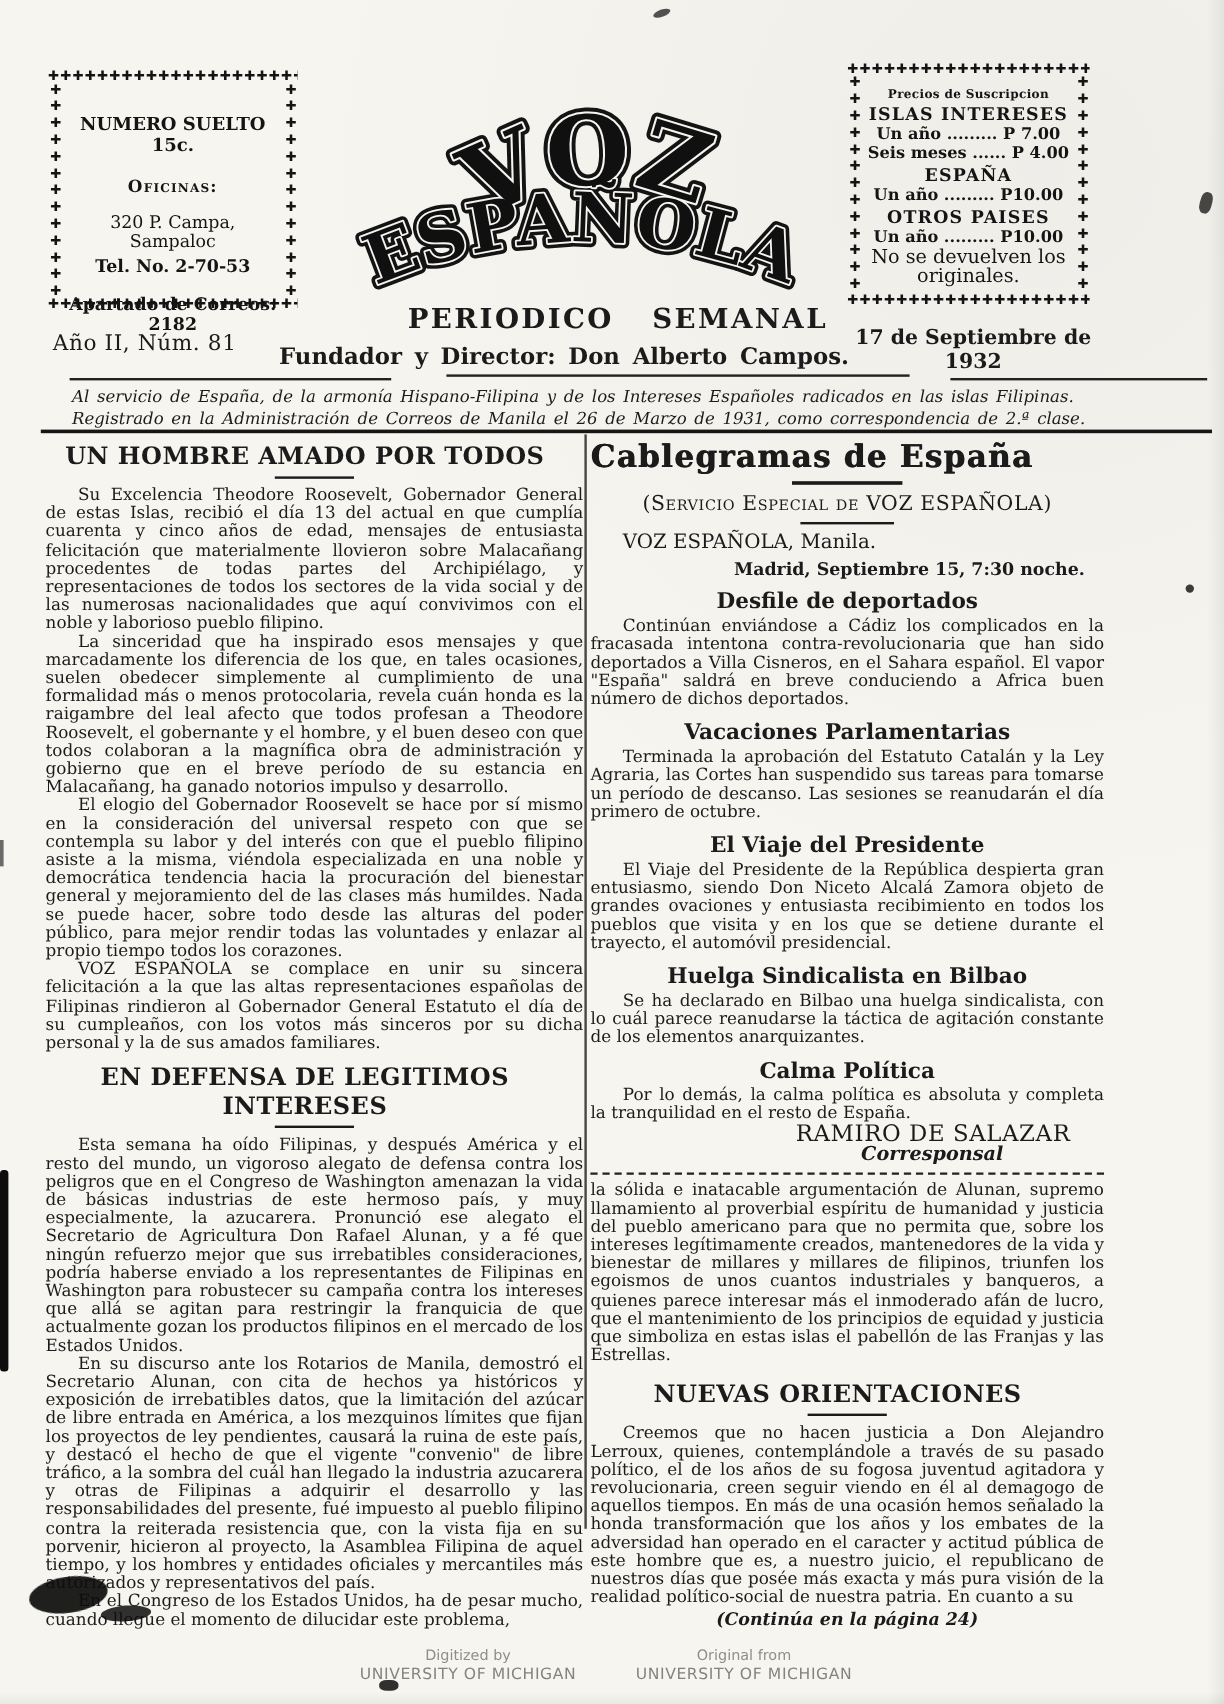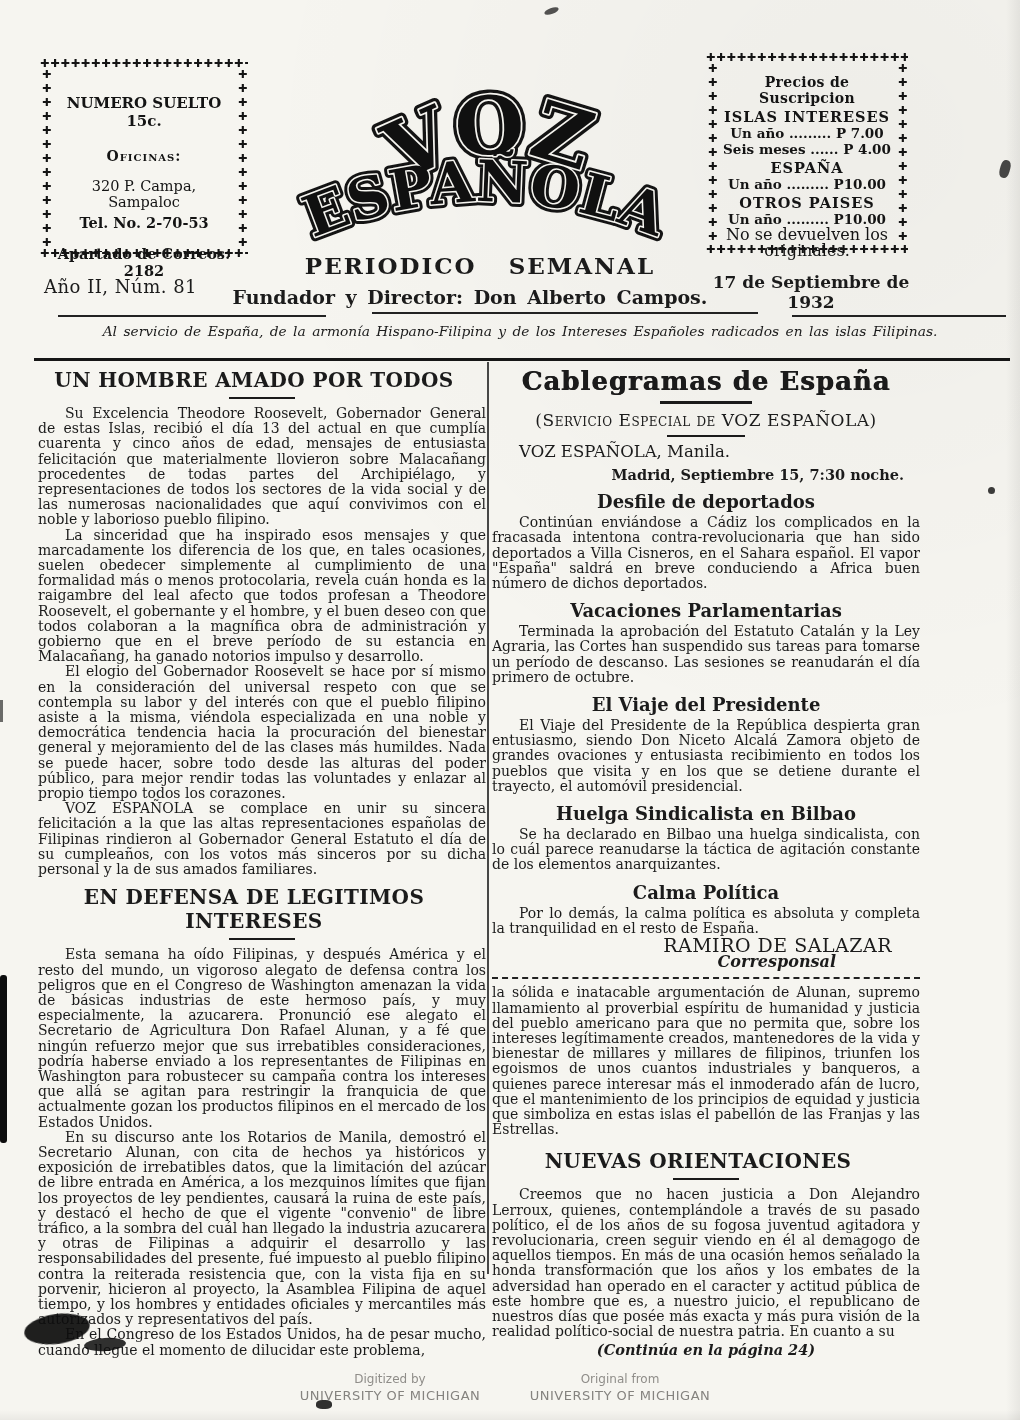--- a/index.html
+++ b/index.html
@@ -23,58 +23,58 @@
   .box-inner{position:absolute;left:16px;right:16px;top:14px;bottom:12px;text-align:center;}
 
   .leftbox{left:40px;top:58px;width:208px;height:202px;}
   .leftbox .l1{font-weight:bold;font-size:15px;margin-top:22px;}
   .leftbox .l2{font-variant:small-caps;font-weight:bold;font-size:14px;margin-top:18px;letter-spacing:1px;}
   .leftbox .l3{font-size:14.5px;margin-top:14px;}
   .leftbox .l4{font-size:14.5px;font-weight:bold;margin-top:4px;}
   .leftbox .l5{font-size:14.5px;font-weight:bold;margin-top:14px;}
 
   .rightbox{left:706px;top:52px;width:202px;height:204px;}
-  .rightbox .t{font-weight:bold;font-size:14px;margin-top:8px;letter-spacing:0.3px;}
+  .rightbox .t{font-weight:bold;font-size:10px;margin-top:8px;letter-spacing:0.3px;}
   .rightbox .rg{font-weight:bold;font-size:14.5px;letter-spacing:1px;margin-top:2px;}
   .rightbox .pl{font-size:13.5px;font-weight:bold;white-space:nowrap;}
   .rightbox .nt{font-size:16px;font-weight:normal;line-height:16px;}
 
   .edition{position:absolute;left:44px;top:276px;font-size:18px;letter-spacing:0.5px;}
   .issuedate{position:absolute;left:696px;top:272px;width:230px;text-align:center;font-size:17px;font-weight:bold;}
 
   
   .masthead{position:absolute;left:262px;top:46px;width:448px;height:216px;}
   .mast-text{font-family:"DejaVu Serif",serif;font-weight:bold;}
-  .periodico{position:absolute;left:270px;top:252px;width:420px;text-align:center;
+  .periodico{position:absolute;left:270px;top:252px;width:420px;text-align:right;
              font-size:23px;font-weight:bold;letter-spacing:2px;word-spacing:22px;}
   .fundador{position:absolute;left:230px;top:286px;width:480px;text-align:center;
             font-size:19px;font-weight:bold;word-spacing:4px;}
   .rule-seg{position:absolute;height:2px;background:#222;}
   .seg-a{left:58px;top:315px;width:268px;}
   .seg-b{left:372px;top:312px;width:386px;}
   .seg-c{left:792px;top:315px;width:214px;}
 
-  .tagline{position:absolute;left:60px;top:322px;width:920px;text-align:center;
+  .tagline{position:absolute;left:60px;top:322px;width:920px;text-align:left;
            font-style:italic;font-size:13.8px;line-height:18px;word-spacing:2px;}
   .rule-main{position:absolute;left:34px;top:358px;width:976px;height:3px;background:#161616;}
 
   
   .columns{position:absolute;left:38px;top:366px;width:884px;}
   .col{position:absolute;top:0;font-size:14px;line-height:15.2px;text-align:justify;}
   .col-left{left:0;width:448px;}
   .col-right{left:454px;width:428px;}
   .col-divider{position:absolute;left:487px;top:362px;width:2px;height:912px;background:#1c1c1c;opacity:.8;}
 
   .art-title{font-size:20px;font-weight:bold;text-align:center;letter-spacing:0.4px;
              margin:2px 16px 0 0;text-indent:0;line-height:24px;}
   .title-rule{width:66px;height:2px;background:#1a1a1a;margin:5px auto 7px auto;}
   p.body{margin:0;text-indent:27px;}
   p.noindent{text-indent:0;}
 
-  .cable-title{font-size:26px;font-weight:bold;text-align:center;letter-spacing:1px;margin:0;line-height:30px;
+  .cable-title{font-size:26px;font-weight:bold;text-align:left;letter-spacing:1px;margin:0;line-height:30px;
                font-family:"DejaVu Serif",serif; text-shadow:0.6px 0 #1b1b1b;}
   .service{font-size:17px;text-align:center;font-variant:small-caps;letter-spacing:0.5px;margin-top:9px;}
   .byline{font-size:16.5px;text-indent:0;margin-top:10px;text-align:left;}
   .dateline{font-size:14.5px;font-weight:bold;text-align:right;padding-right:16px;margin-top:8px;}
   .sub-head{font-size:18px;font-weight:bold;text-align:center;margin:9px 0 3px 0;line-height:21px;}
   .sig{font-size:19px;text-align:right;padding-right:28px;margin-top:2px;letter-spacing:0.5px;}
   .sig-role{font-size:16px;font-style:italic;font-weight:bold;text-align:right;padding-right:84px;margin-top:1px;}
   .dashed-rule{border:none;border-top:2.5px dashed #222;margin:8px 0 6px 0;}
   .continua{font-size:14.5px;font-weight:bold;font-style:italic;text-align:center;margin-top:3px;}
 
@@ -167,20 +167,21 @@
 
   <div class="edition">Año II, Núm.  81</div>
   <div class="issuedate">17 de Septiembre de 1932</div>
 
   <div class="rule-seg seg-a"></div>
   <div class="rule-seg seg-b"></div>
   <div class="rule-seg seg-c"></div>
 
   <div class="tagline">
     <div>Al servicio de España, de la armonía Hispano-Filipina y de los Intereses Españoles radicados en las islas Filipinas.</div>
+    <div>Registrado en la Administración de Correos de Manila el 26 de Marzo de 1931, como correspondencia de 2.ª clase.</div>
   </div>
 
   <div class="rule-main"></div>
   <div class="col-divider"></div>
 
   <div class="columns">
 
     <div class="col col-left">
       <h2 class="art-title">UN HOMBRE AMADO POR TODOS</h2>
       <div class="title-rule"></div>

